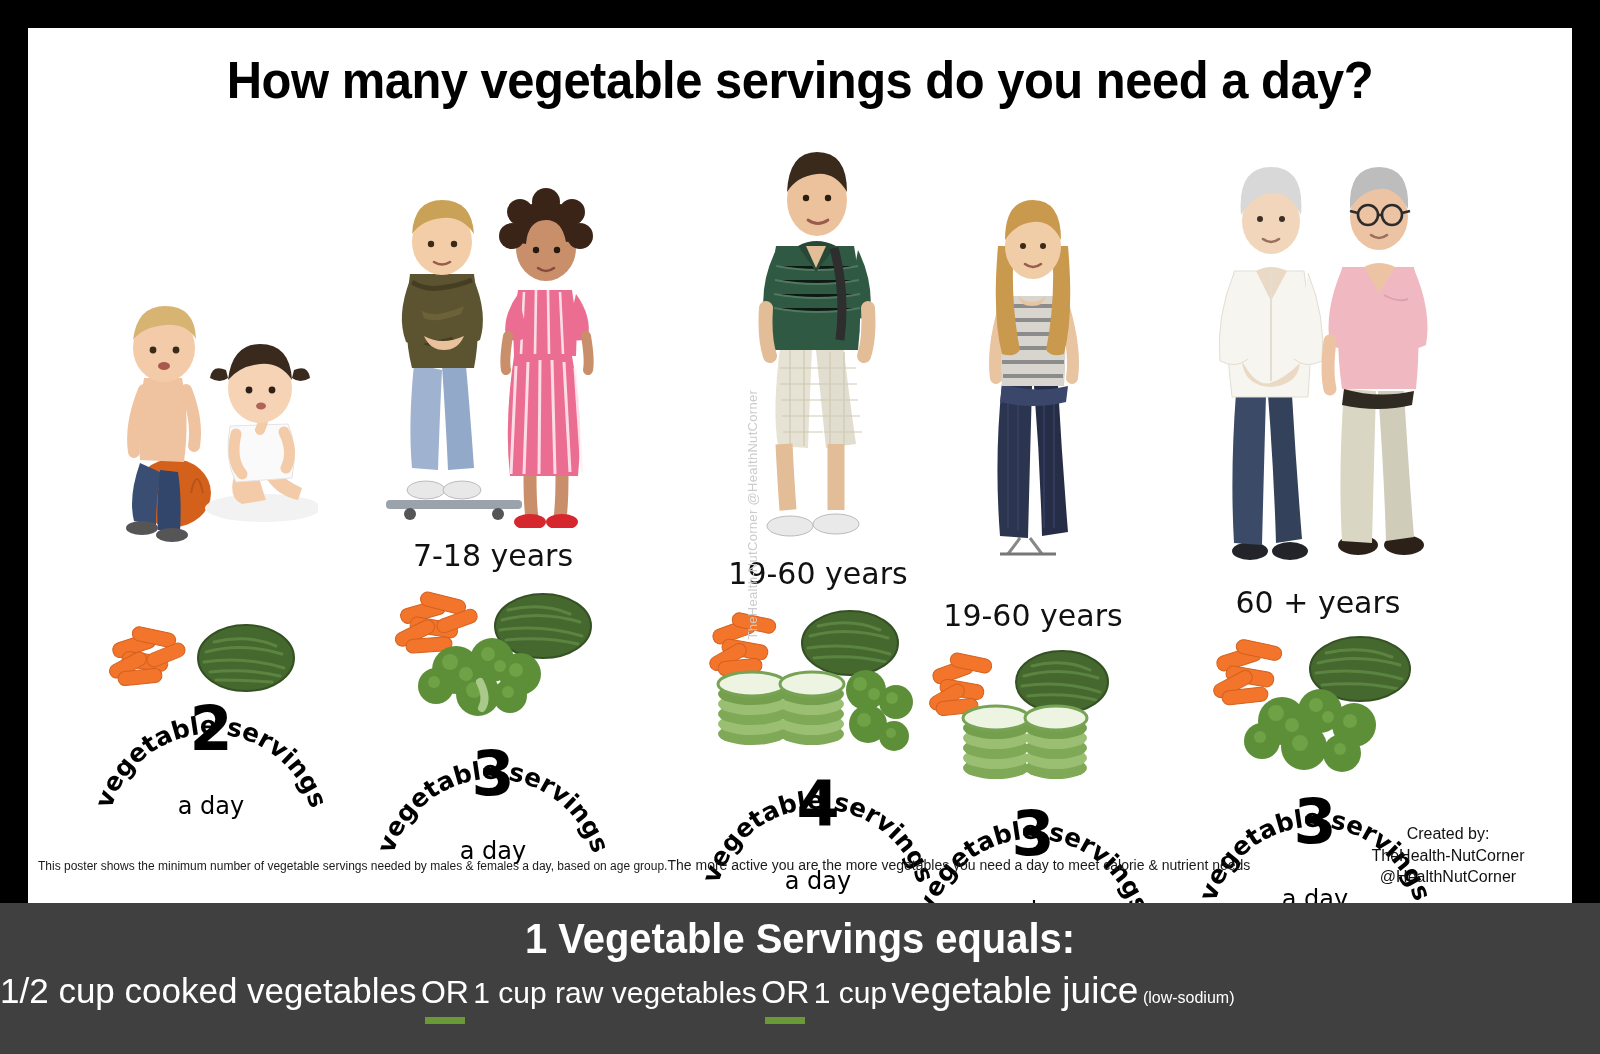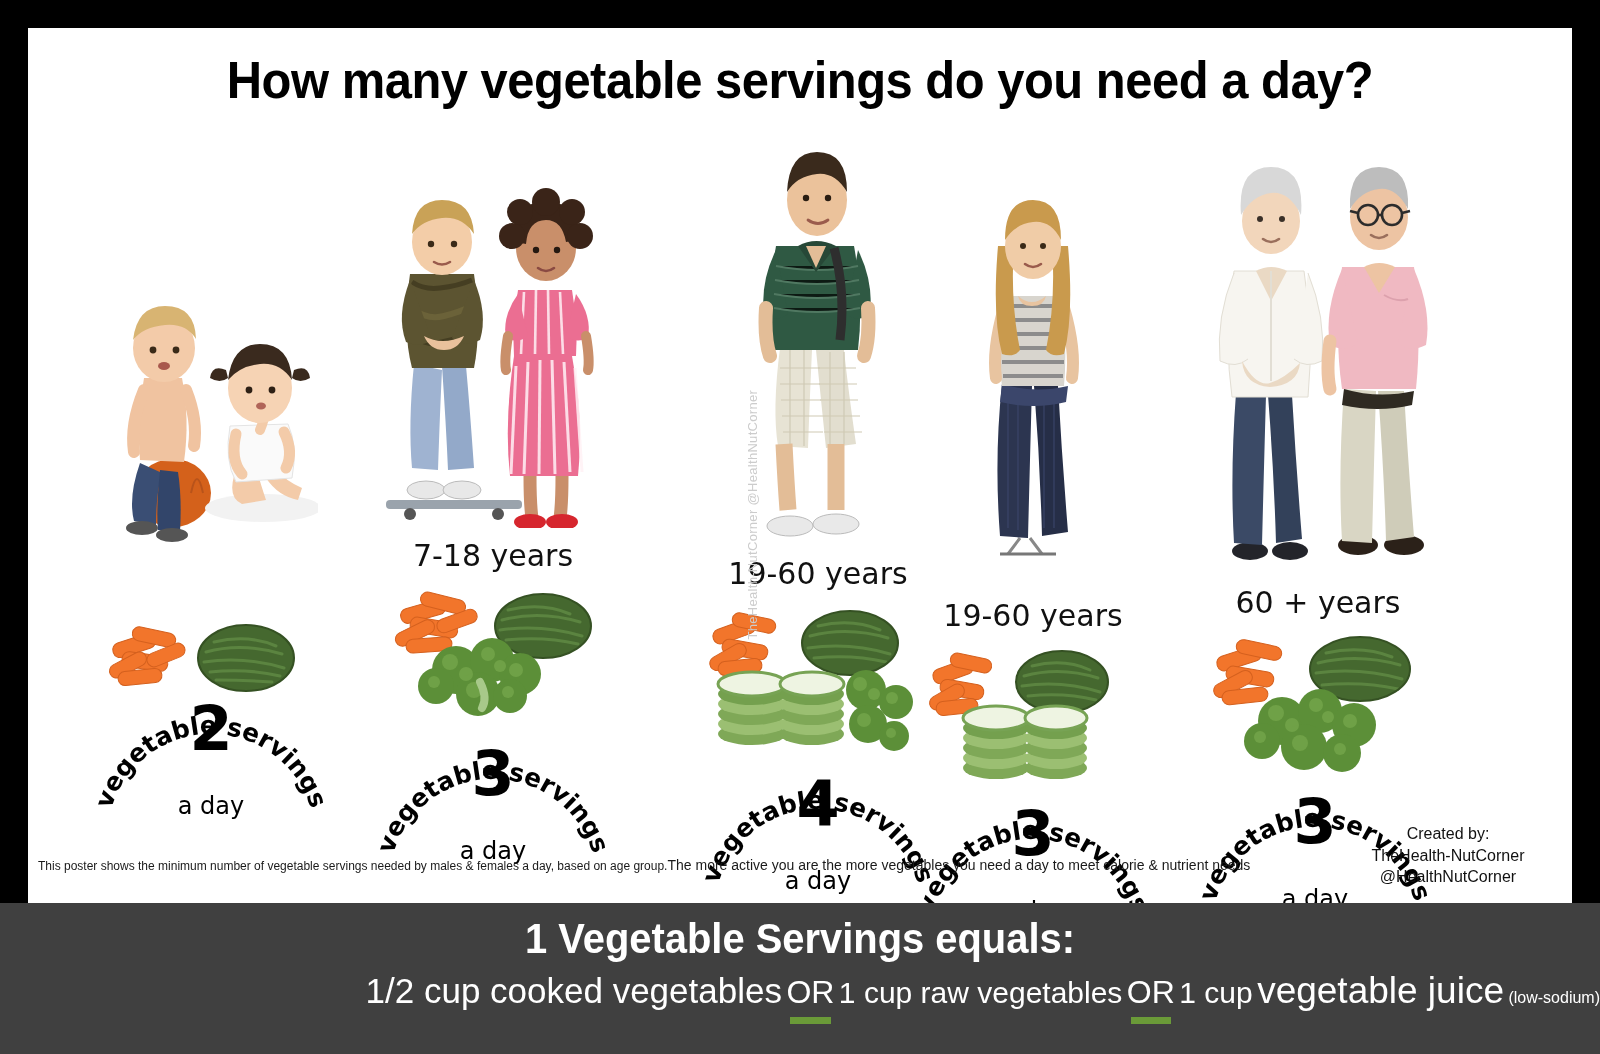--- a/index.html
+++ b/index.html
@@ -68,21 +68,21 @@
   }
 
   
   #band{position:absolute;left:0;top:903px;width:1600px;height:151px;background:#404040;}
   #equals-title{
     position:absolute;left:0;top:12px;width:1600px;text-align:center;
     font-weight:bold;font-size:42px;color:#fff;transform:scaleX(.95);
     font-family:"Liberation Sans",sans-serif;
   }
   #equals-line{
-    position:absolute;left:0;top:67px;width:1600px;text-align:right;color:#fff;
+    position:absolute;left:0;top:67px;width:1600px;text-align:left;color:#fff;
     font-family:"Liberation Sans",sans-serif;white-space:nowrap;
   }
   #equals-line span{vertical-align:baseline;}
   .sz1{font-size:35px;}
   .sz2{font-size:30px;}
   .sz3{font-size:32px;}
   .sz4{font-size:37px;}
   .sz5{font-size:16px;}
   .orbox{position:relative;display:inline-block;}
   .orbox i{

